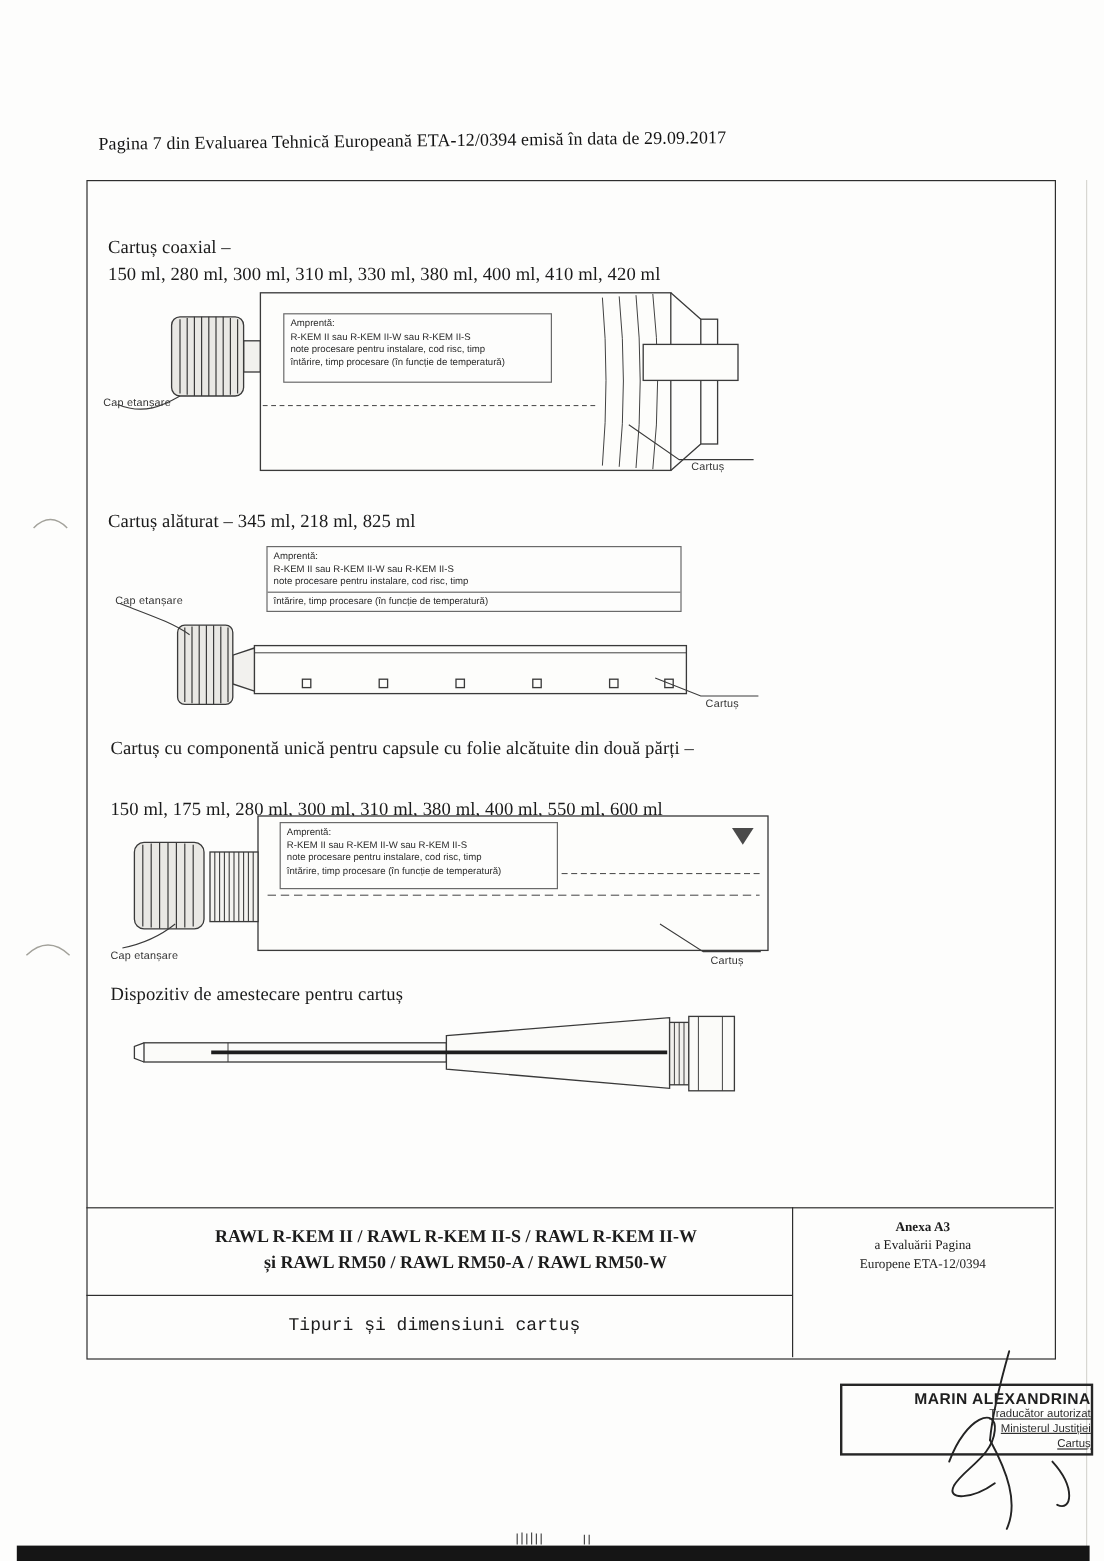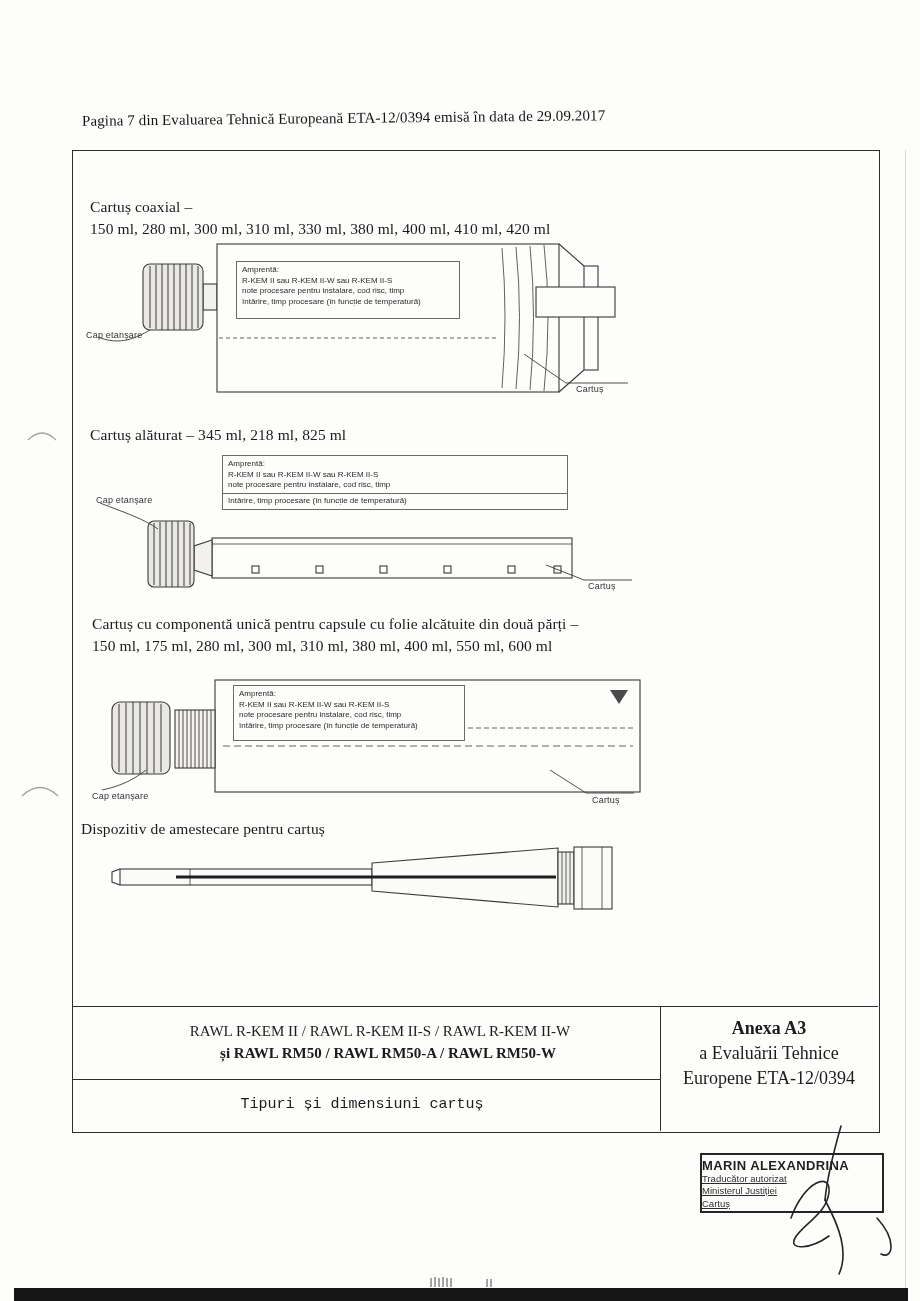--- a/index.html
+++ b/index.html
@@ -27,24 +27,24 @@
   .imprint .sec-bot{padding:0 0 1px;}
   .lbl{
     position:absolute;font-family:"Liberation Sans", sans-serif;font-size:9px;
     color:#333;letter-spacing:.2px;white-space:nowrap;text-align:right;
   }
   .tline{position:absolute;border-top:1.5px solid #2e2e2e;height:0;}
   .tvline{position:absolute;border-left:1.5px solid #2e2e2e;width:0;}
   .cell{position:absolute;display:flex;flex-direction:column;align-items:center;justify-content:center;text-align:center;}
   .cell .bold{font-weight:bold;}
   .cell div{font-size:15px;line-height:1.45;}
-  .annex div{font-size:18px;line-height:1.4;}
+  .annex div{font-size:11px;line-height:1.4;}
   .stamp{
-    position:absolute;left:700px;top:1153px;width:184px;height:60px;
-    border:2px solid #262626;text-align:left;box-sizing:border-box;padding-top:3px;
+    position:absolute;left:700px;top:1153px;width:211px;height:60px;
+    border:2px solid #262626;text-align:right;box-sizing:border-box;padding-top:3px;
     font-family:"Liberation Sans", sans-serif;background:transparent;
   }
   .stamp-name{font-size:13px;font-weight:bold;letter-spacing:.4px;color:#1f1f1f;}
   .stamp-line{font-size:9.5px;line-height:1.3;color:#2e2e2e;text-decoration:underline;}
   .signature{position:absolute;left:745px;top:1122px;z-index:5;}
   .bottom-bar{position:absolute;left:14px;top:1288px;width:894px;height:13px;background:#151515;}
   .edge-line{position:absolute;left:905px;top:150px;width:1px;height:1141px;background:#d8d7d2;}
   svg{display:block;}
 </style>
 </head>
@@ -121,21 +121,21 @@
     </div>
     <div class="sec-bot" style="padding:2px 5px 3px;">
       <div>întărire, timp procesare (în funcție de temperatură)</div>
     </div>
   </div>
 
   <div class="lbl" style="left:96px;top:495px;">Cap etanșare</div>
   <div class="lbl" style="left:588px;top:581px;">Cartuș</div>
 
   <div class="title" style="left:92px;top:615px;">Cartuș cu componentă unică pentru capsule cu folie alcătuite din două părți  –</div>
-  <div class="title" style="left:92px;top:637px;">150 ml, 175 ml, 280 ml, 300 ml, 310 ml, 380 ml, 400 ml, 550 ml, 600 ml</div>
+  <div class="title" style="left:92px;top:666px;">150 ml, 175 ml, 280 ml, 300 ml, 310 ml, 380 ml, 400 ml, 550 ml, 600 ml</div>
 
   <div class="drawing" style="left:88px;top:666px;">
     <svg width="570" height="150" viewBox="0 0 570 150">
       <g stroke="#3a3a3a" fill="none" stroke-width="1.1">
         <rect x="127" y="14" width="425" height="112" fill="#fdfdfb"></rect>
         <rect x="87" y="44" width="40" height="58" fill="#f4f3f0"></rect>
         <path d="M91,44 V102 M95,44 V102 M99,44 V102 M103,44 V102 M107,44 V102 M111,44 V102 M115,44 V102 M119,44 V102 M123,44 V102" stroke-width="0.9"></path>
         <rect x="24" y="36" width="58" height="72" rx="8" fill="#e9e8e4"></rect>
         <path d="M31,38 V106 M38,37 V107 M45,36 V108 M52,36 V108 M59,36 V108 M66,37 V107 M73,38 V106" stroke-width="1"></path>
         <path d="M380,62 H545" stroke-dasharray="5 3" stroke-width="0.8"></path>
@@ -150,21 +150,21 @@
   <div class="imprint" style="left:233px;top:685px;width:232px;height:56px;">
     <div>Amprentă:</div>
     <div>R-KEM II sau R-KEM II-W sau R-KEM II-S</div>
     <div>note procesare pentru instalare, cod risc, timp</div>
     <div>întărire, timp procesare (în funcție de temperatură)</div>
   </div>
 
   <div class="lbl" style="left:92px;top:791px;">Cap etanșare</div>
   <div class="lbl" style="left:592px;top:795px;">Cartuș</div>
 
-  <div class="title" style="left:81px;top:820px;">Dispozitiv de amestecare pentru cartuș</div>
+  <div class="title" style="left:92px;top:820px;">Dispozitiv de amestecare pentru cartuș</div>
 
   <div class="drawing" style="left:106px;top:842px;">
     <svg width="520" height="80" viewBox="0 0 520 80">
       <g stroke="#3a3a3a" fill="none" stroke-width="1.1">
         <rect x="14" y="27" width="252" height="16" fill="#fbfbf9"></rect>
         <path d="M14,27 L6,30 L6,40 L14,43"></path>
         <path d="M84,27 V43" stroke-width="0.8"></path>
         <polygon points="266,21 452,6 452,65 266,49" fill="#fbfbf9"></polygon>
         <line x1="70" y1="35" x2="450" y2="35" stroke="#1e1e1e" stroke-width="3"></line>
         <rect x="452" y="10" width="16" height="52" fill="#f1f0ed"></rect>
@@ -173,29 +173,29 @@
         <path d="M476,5 V67 M496,5 V67" stroke-width="0.8"></path>
       </g>
     </svg>
   </div>
 
   <div class="tline" style="left:72px;top:1006px;width:806px;"></div>
   <div class="tvline" style="left:660px;top:1006px;height:125px;"></div>
   <div class="tline" style="left:72px;top:1079px;width:588px;"></div>
 
   <div class="cell" style="left:72px;top:1006px;width:588px;height:73px;">
-    <div class="bold" style="font-weight:normal;margin-left:28px;">RAWL R-KEM II / RAWL R-KEM II-S / RAWL R-KEM II-W</div>
+    <div class="bold" style="font-weight:bold;margin-left:28px;">RAWL R-KEM II / RAWL R-KEM II-S / RAWL R-KEM II-W</div>
     <div class="bold" style="font-weight:bold;margin-left:44px;">și RAWL RM50 / RAWL RM50-A / RAWL RM50-W</div>
   </div>
   <div class="cell" style="left:68px;top:1079px;width:588px;height:52px;font-family:Liberation Mono, monospace;">
     <div>Tipuri și dimensiuni cartuș</div>
   </div>
   <div class="cell annex" style="left:660px;top:1006px;width:218px;height:125px;justify-content:flex-start;padding-top:10px;box-sizing:border-box;">
     <div style="font-weight:bold;">Anexa A3</div>
-    <div>a Evaluării Tehnice</div>
+    <div>a Evaluării Pagina</div>
     <div>Europene ETA-12/0394</div>
   </div>
 
   <div class="stamp">
     <div class="stamp-name">MARIN ALEXANDRINA</div>
     <div class="stamp-line">Traducător autorizat</div>
     <div class="stamp-line">Ministerul Justiției</div>
     <div class="stamp-line">Cartuș</div>
   </div>
 

